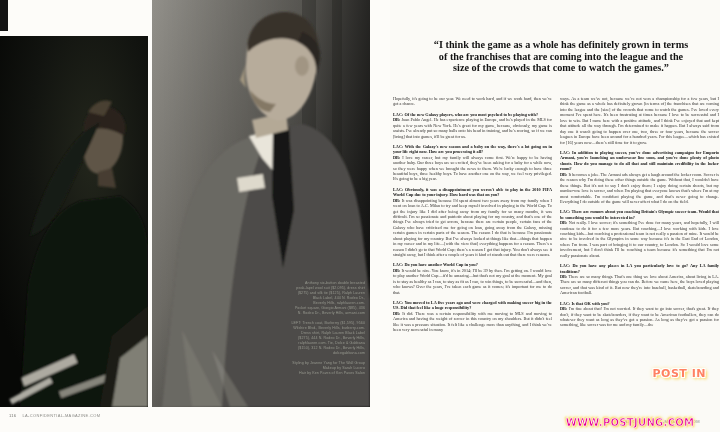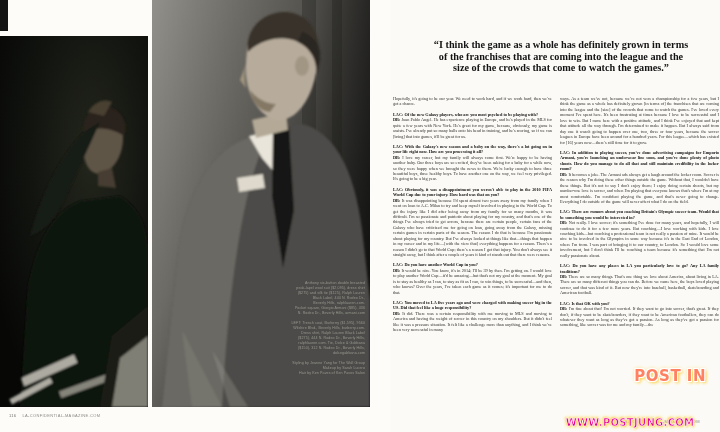--- a/index.html
+++ b/index.html
@@ -32,21 +32,21 @@
   .cols{position:absolute;left:3px;top:96px;width:326px;display:flex;gap:8px;}
   .col{flex:1;font-size:4.25px;line-height:5.45px;text-align:justify;color:#2e2c2a;}
   .col p{margin:0;}
   .col p.q{margin-top:4.8px;font-weight:700;color:#121212;}
   .col p.q:first-child{margin-top:0;}
   .col b{color:#121212;}
 
   
   .watermark{position:absolute;right:1px;bottom:1px;width:178px;height:62px;z-index:5;
              font-family:"DejaVu Sans",sans-serif;pointer-events:none;}
-  .wm-badge{position:absolute;right:13px;top:-2px;font-weight:800;font-size:15px;
+  .wm-badge{position:absolute;right:13px;top:-2px;font-weight:800;font-size:11px;
             letter-spacing:.5px;color:var(--wm-orange);
             text-shadow:0 0 1px #fff,1px 1px 0 #fff,-1px -1px 0 #fff,1px -1px 0 #fff,-1px 1px 0 #fff,
                         0 0 4px var(--wm-glow),2px 2px 3px var(--wm-glow);}
   .wm-logo{position:absolute;left:0;top:7px;width:178px;text-align:center;font-weight:800;
            font-size:37px;letter-spacing:-2.5px;color:var(--wm-magenta);
            -webkit-text-stroke:1.4px #fff;
            text-shadow:0 0 2px #fff,0 0 5px var(--wm-glow),-2px 0 3px var(--wm-glow),
                        2px 0 3px var(--wm-glow),0 2px 3px var(--wm-glow),0 -2px 3px var(--wm-glow);}
   .wm-logo .wm-o{font-size:1.16em;letter-spacing:-.05em;}
   .wm-url{position:absolute;left:0;top:48px;width:178px;text-align:center;font-weight:700;

